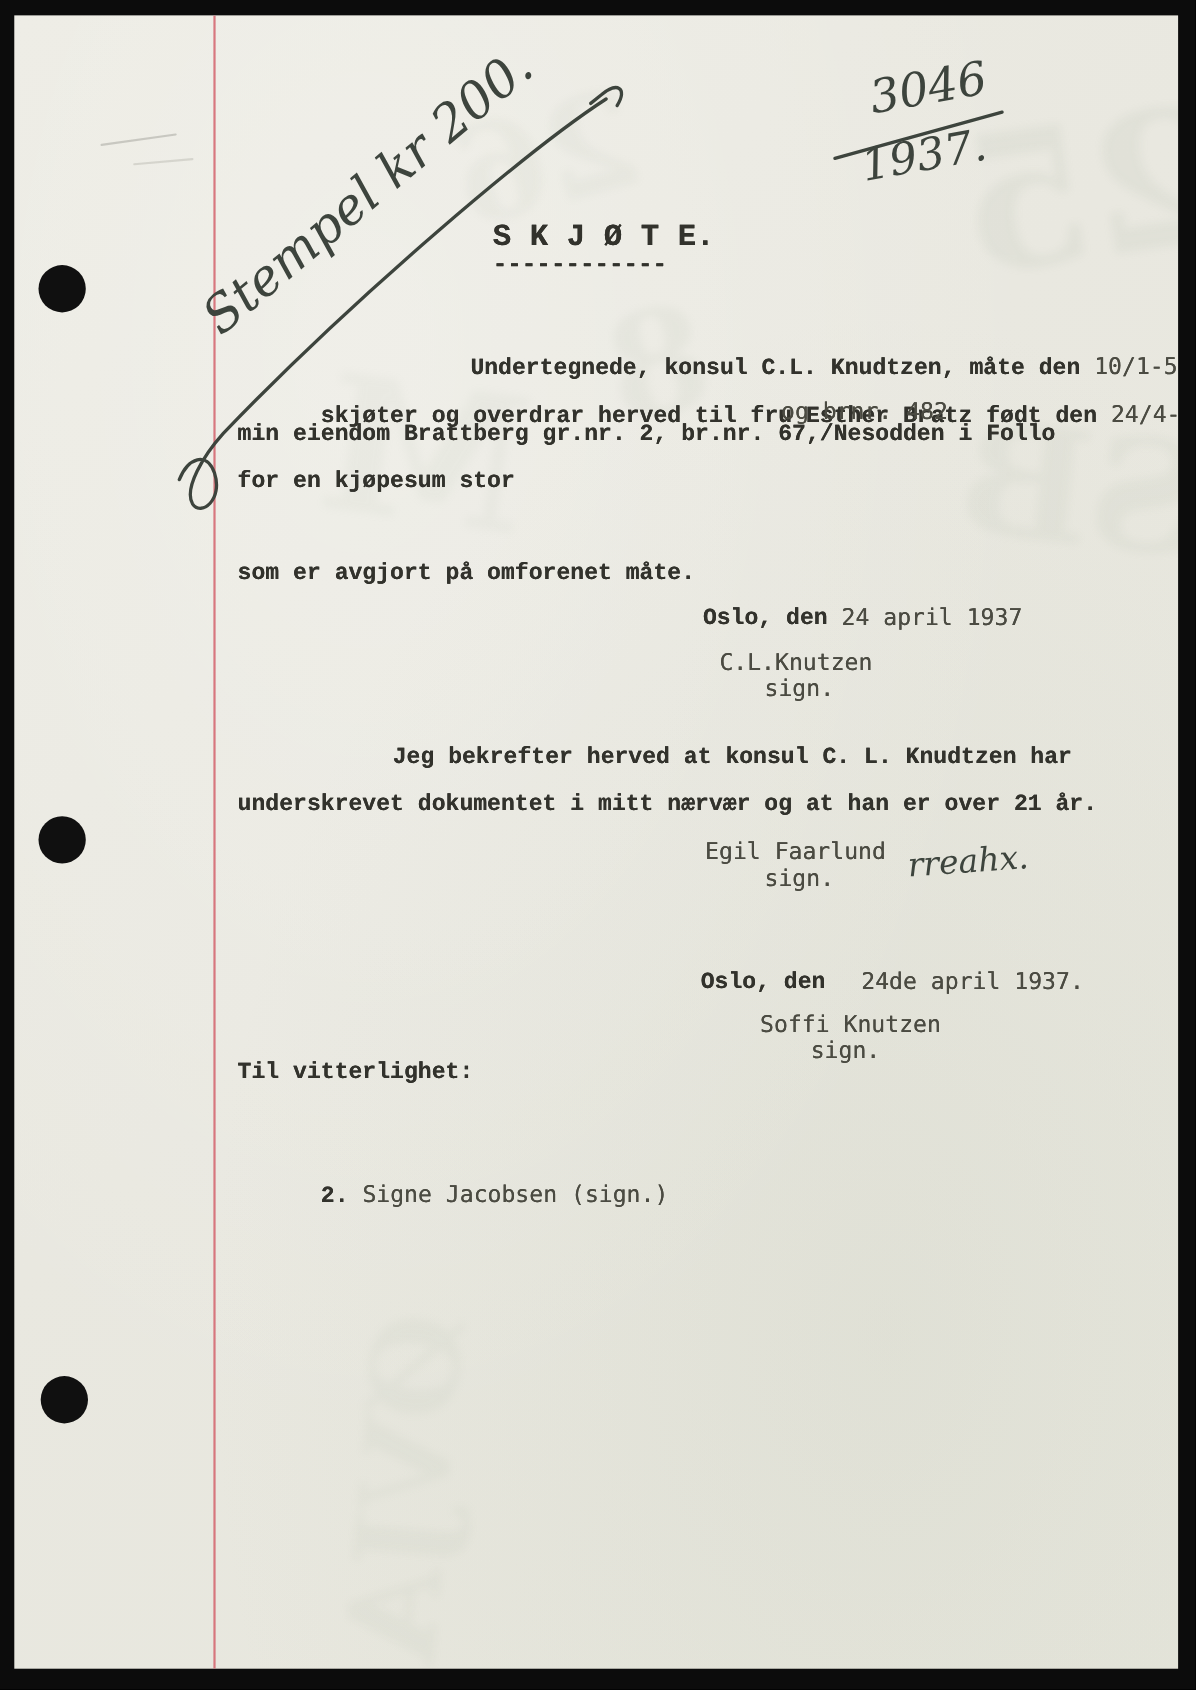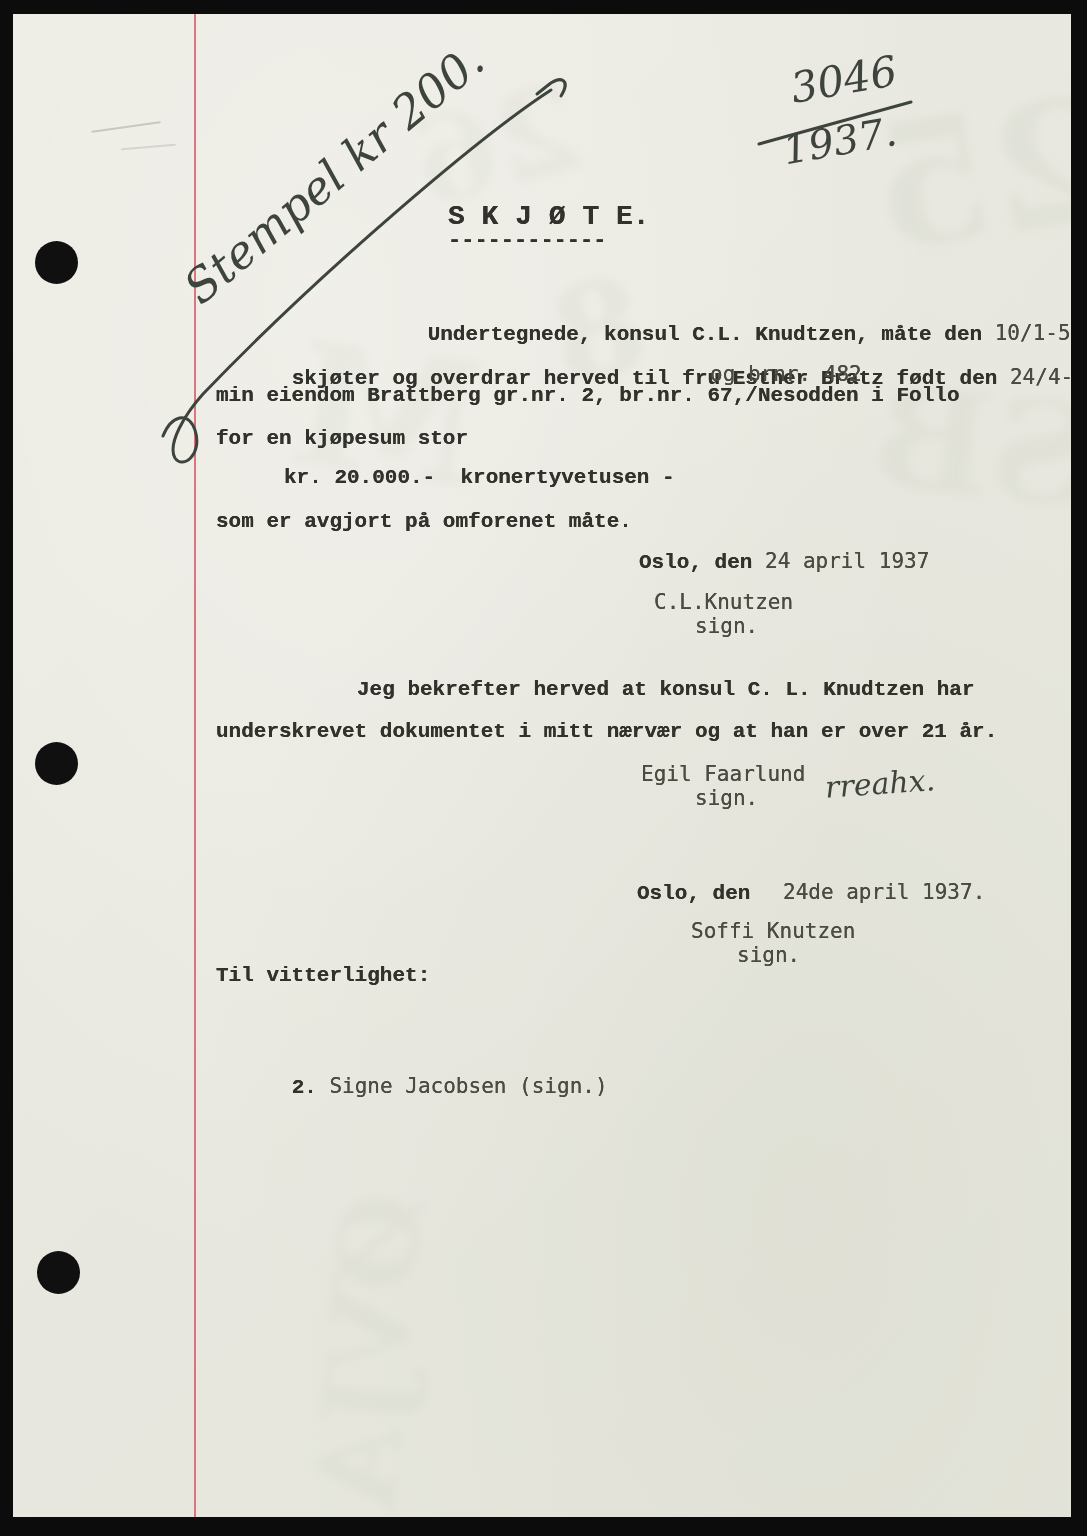--- a/index.html
+++ b/index.html
@@ -73,21 +73,20 @@
 
     <div class="t" style="left:339px;top:280px;">
       <span>Undertegnede, konsul C.L. Knudtzen, måte den </span><span class="fi">10/1-58</span>
     </div>
     <div class="t" style="left:203px;top:324px;">
       <span>skjøter og overdrar herved til fru Esther Bratz født den </span><span class="fi">24/4-97</span>
     </div>
     <div class="f" style="left:697px;top:347px;">og brnr. 482</div>
     <div class="t" style="left:203px;top:369px;">min eiendom Brattberg gr.nr. 2, br.nr. 67,/Nesodden i Follo</div>
     <div class="t" style="left:203px;top:412px;text-align:center;">for en kjøpesum stor</div>
-    <div class="t" style="left:271px;top:451px;">kr. 20.000.-  kronertyvetusen -</div>
     <div class="t" style="left:203px;top:495px;">som er avgjort på omforenet måte.</div>
 
     <div class="t" style="left:626px;top:536px;">Oslo, den</div>
     <div class="f" style="left:752px;top:534px;">24 april 1937</div>
     <div class="f" style="left:641px;top:575px;">C.L.Knutzen</div>
     <div class="f" style="left:682px;top:599px;">sign.</div>
 
     <div class="t" style="left:344px;top:663px;text-align:right;">Jeg bekrefter herved at konsul C. L. Knudtzen har</div>
     <div class="t" style="left:203px;top:705px;">underskrevet dokumentet i mitt nærvær og at han er over 21 år.</div>
     <div class="f" style="left:628px;top:747px;">Egil Faarlund</div>

